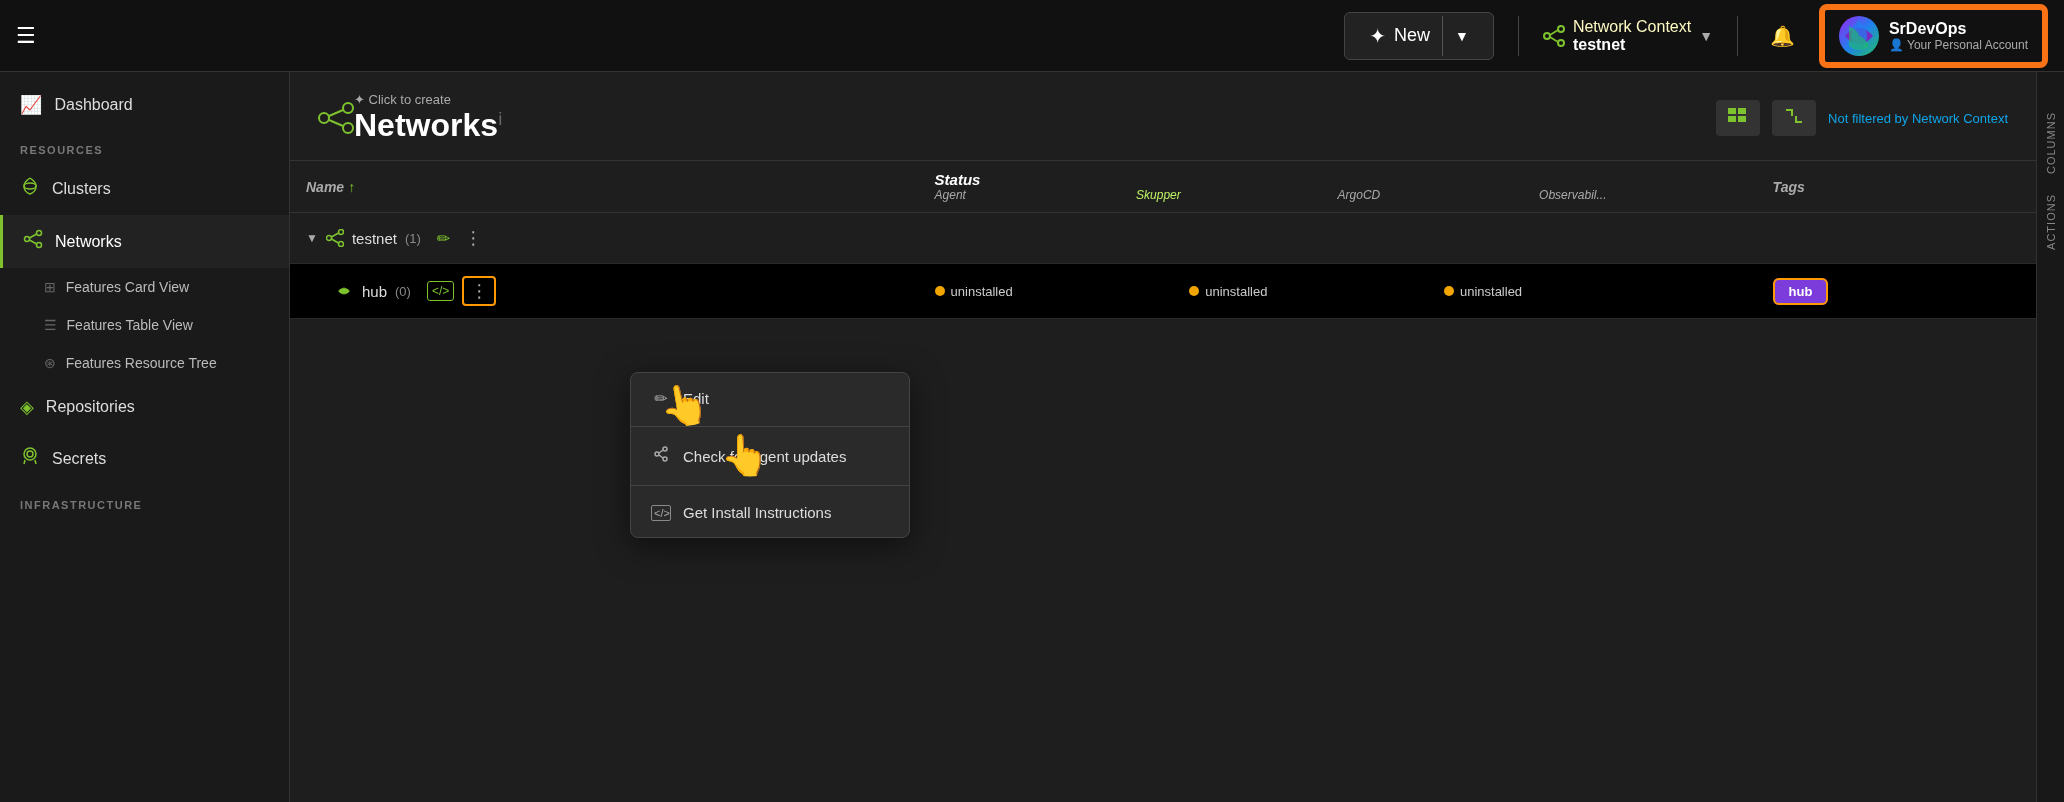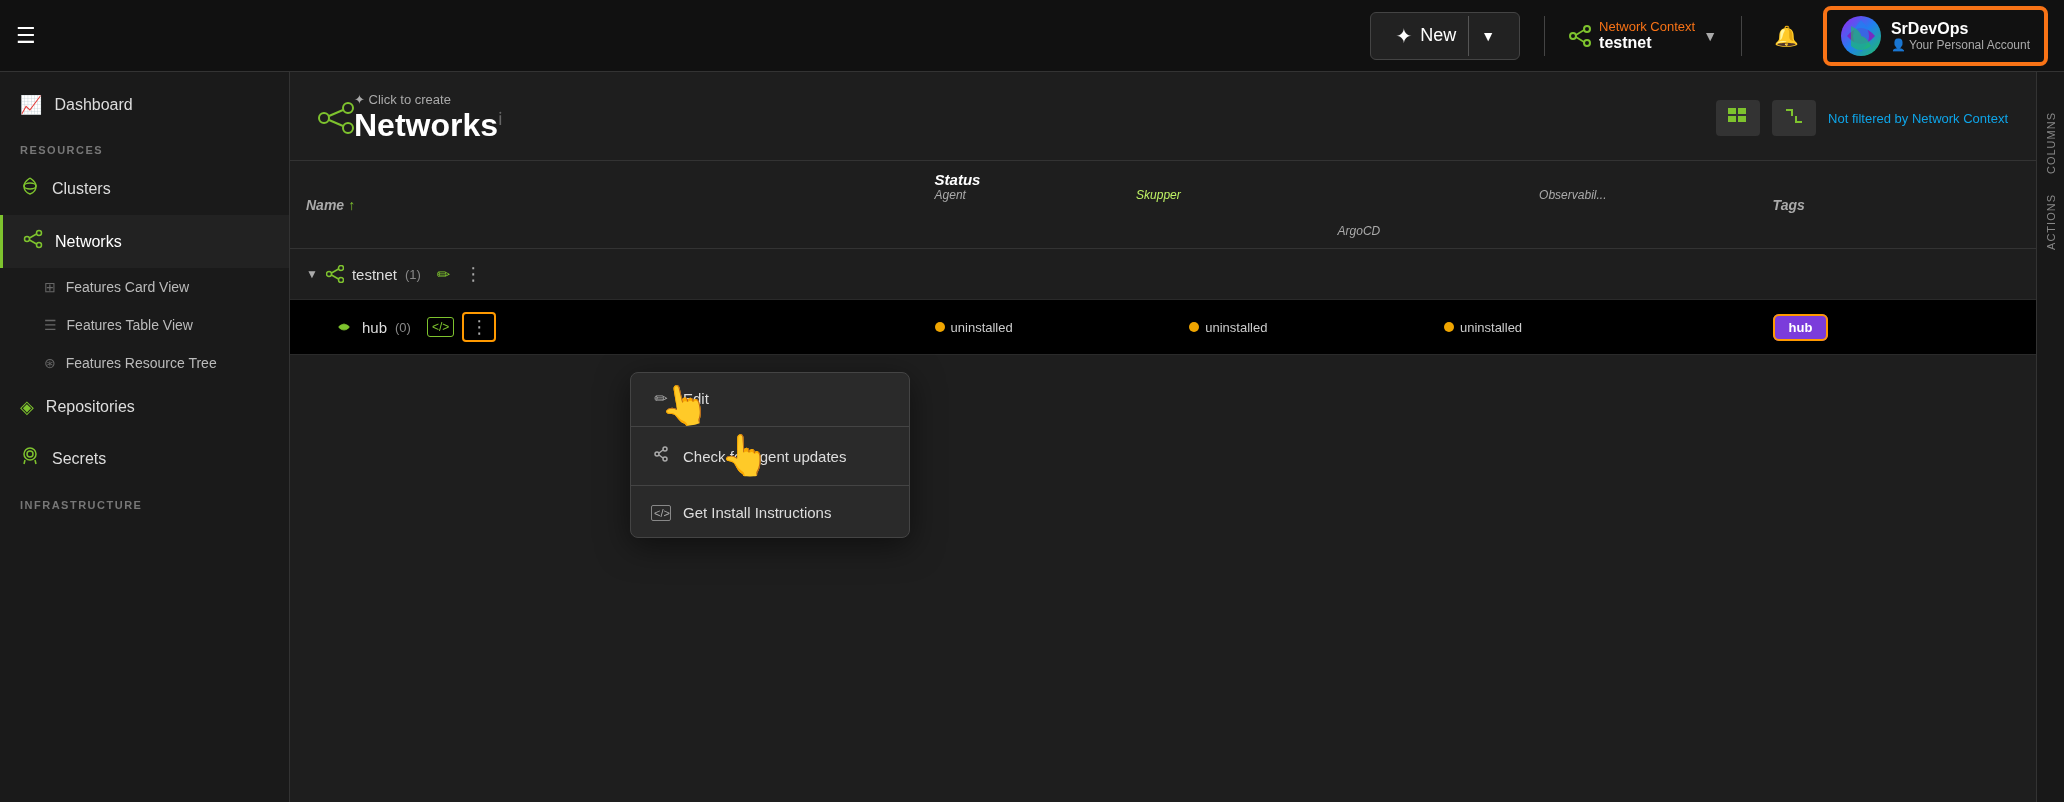--- a/index.html
+++ b/index.html
@@ -37,29 +37,29 @@
     .new-btn .sparkle { color: #fff; font-size: 20px; }
     .new-btn-divider { width: 1px; height: 40px; background: #555; margin: 0 4px; }
     .dropdown-arrow { font-size: 14px; }
     .topnav-divider { width: 1px; height: 40px; background: #444; margin: 0 8px; }
     .network-context {
       display: flex;
       align-items: center;
       gap: 8px;
       cursor: pointer;
     }
-    .network-ctx-label { color: #f97316; font-size: 13px; }
+    .network-ctx-label { color: #fef9c3; font-size: 16px; }
     .network-ctx-value { color: #fff; font-size: 16px; font-weight: 600; }
     .bell-btn { font-size: 20px; color: #ccc; cursor: pointer; margin: 0 8px; }
     .user-area {
       display: flex;
       align-items: center;
       gap: 10px;
       background: #111;
-      border: 4px solid #f97316;
+      border: 6px solid #f97316;
       border-radius: 8px;
       padding: 6px 14px;
       cursor: pointer;
     }
     .user-avatar { width: 40px; height: 40px; border-radius: 50%; background: linear-gradient(135deg, #a020f0 0%, #2080f0 50%, #20c060 100%); display: flex; align-items: center; justify-content: center; font-size: 18px; font-weight: 700; }
     .user-name { font-size: 16px; font-weight: 700; }
     .user-subtitle { font-size: 12px; color: #aaa; }
 
     
     .main-layout {
@@ -390,21 +390,21 @@
               <div class="th-inner">
                 <span>Name</span>
                 <span class="sort-arrow">↑</span>
               </div>
             </th>
             <th class="col-status" colspan="4" style="width:48%">
               <div>Status</div>
               <div style="display:flex;gap:0;">
                 <span style="flex:1;font-size:12px;font-weight:400;color:#aaa;">Agent</span>
                 <span style="flex:1;font-size:12px;font-weight:400;color:#bef264;">Skupper</span>
-                <span style="flex:1;font-size:12px;font-weight:400;color:#aaa;margin-top:36px;">ArgoCD</span>
+                <span style="flex:1;font-size:12px;font-weight:400;color:#aaa;">ArgoCD</span>
                 <span style="flex:1;font-size:12px;font-weight:400;color:#aaa;">Observabil...</span>
               </div>
             </th>
             <th style="width:16%">
               <div>Tags</div>
             </th>
           </tr>
         </thead>
         <tbody>
 

